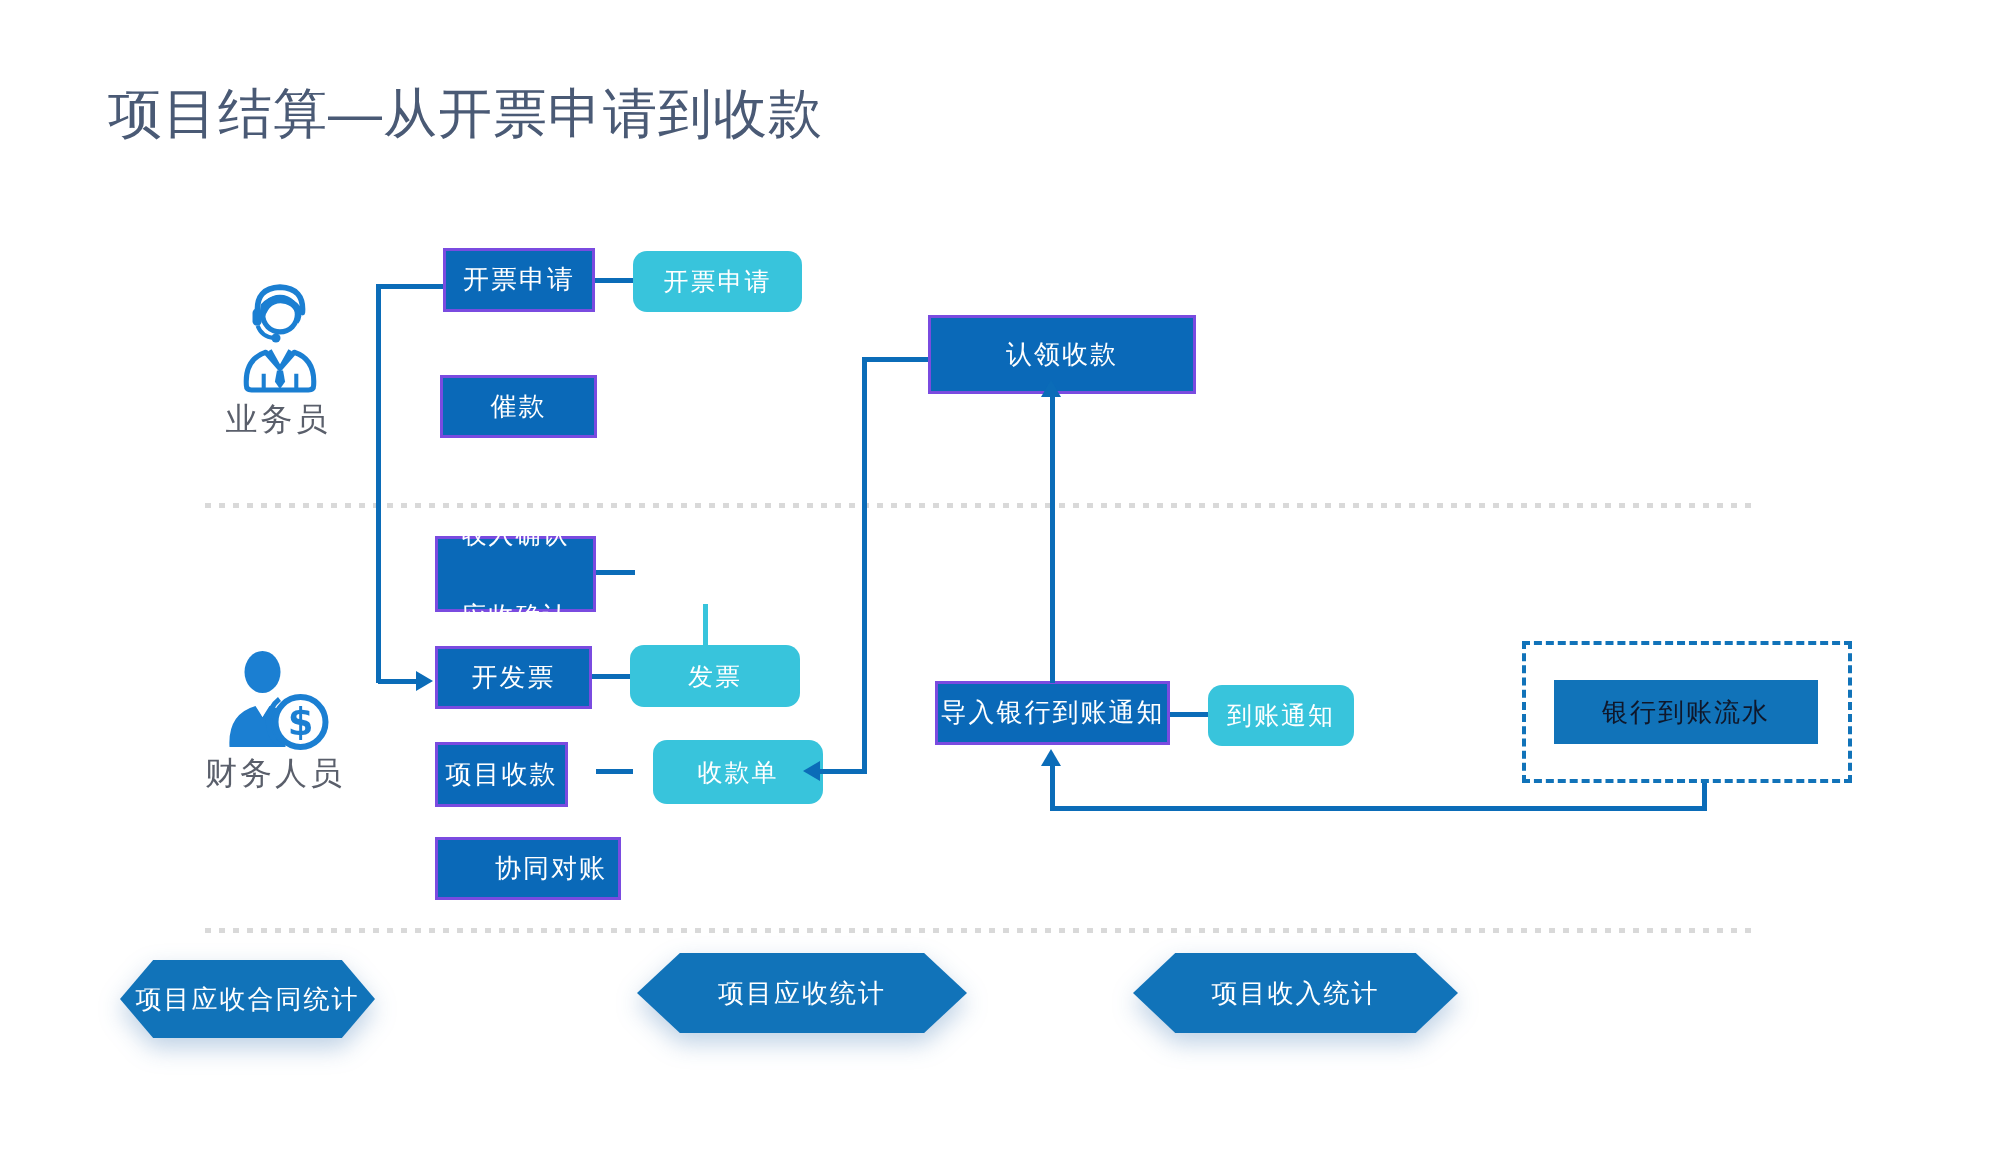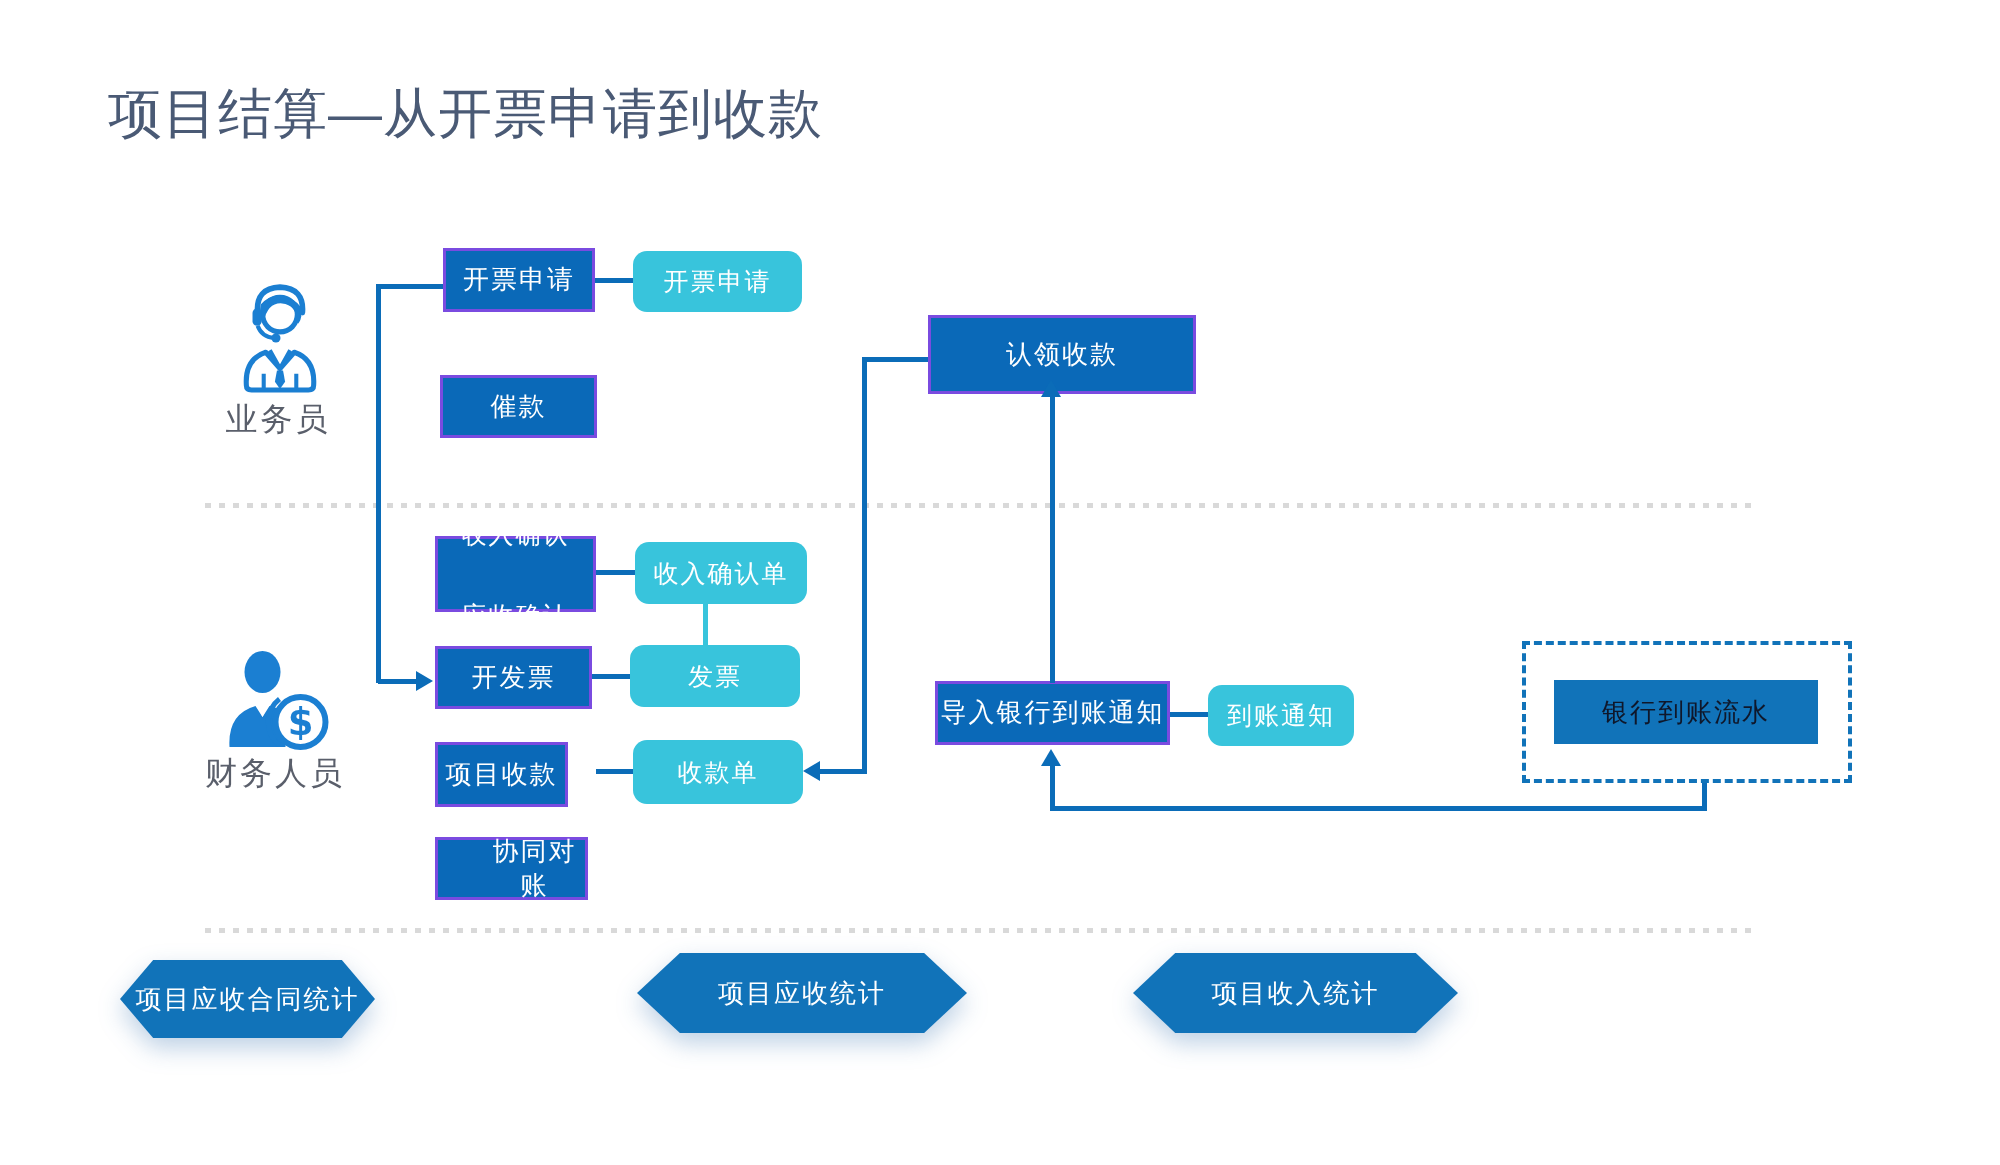--- a/index.html
+++ b/index.html
@@ -95,28 +95,27 @@
   <div class="role-label" style="left:200px;top:752px;width:150px;">财务人员</div>
 
   <div class="pbox" style="left:443px;top:248px;width:152px;height:64px;">开票申请</div>
   <div class="pbox" style="left:440px;top:375px;width:157px;height:63px;">催款</div>
   <div class="pbox two-line" style="left:435px;top:536px;width:161px;height:76px;gap:47px;">
     <span>收入确认</span>
     <span>应收确认</span>
   </div>
   <div class="pbox" style="left:435px;top:646px;width:157px;height:63px;">开发票</div>
   <div class="pbox" style="left:435px;top:742px;width:133px;height:65px;">项目收款</div>
-  <div class="pbox" style="left:435px;top:837px;width:153px;height:63px;padding-left:46px;">协同对账</div>
+  <div class="pbox" style="left:435px;top:837px;width:186px;height:63px;padding-left:46px;">协同对账</div>
   <div class="pbox" style="left:928px;top:315px;width:268px;height:79px;">认领收款</div>
   <div class="pbox" style="left:935px;top:681px;width:235px;height:64px;">导入银行到账通知</div>
 
   <div class="dtag" style="left:633px;top:251px;width:169px;height:61px;">开票申请</div>
-  <div class="dtag" style="left:635px;top:542px;width:172px;height:62px;">收入确认单</div>
   <div class="dtag" style="left:630px;top:645px;width:170px;height:62px;">发票</div>
-  <div class="dtag" style="left:633px;top:740px;width:170px;height:64px;">收款单</div>
+  <div class="dtag" style="left:653px;top:740px;width:170px;height:64px;">收款单</div>
   <div class="dtag" style="left:1208px;top:685px;width:146px;height:61px;">到账通知</div>
 
   <div class="dashed-frame" style="left:1522px;top:641px;width:330px;height:142px;"></div>
   <div class="sbox" style="left:1554px;top:680px;width:264px;height:64px;">银行到账流水</div>
 
   <div class="cl" style="left:376px;top:284px;width:67px;height:5px;"></div>
   <div class="cl" style="left:376px;top:284px;width:5px;height:399px;"></div>
   <div class="cl" style="left:378px;top:679px;width:40px;height:5px;"></div>
   <div class="ar ar-r" style="left:416px;top:671px;"></div>
 

